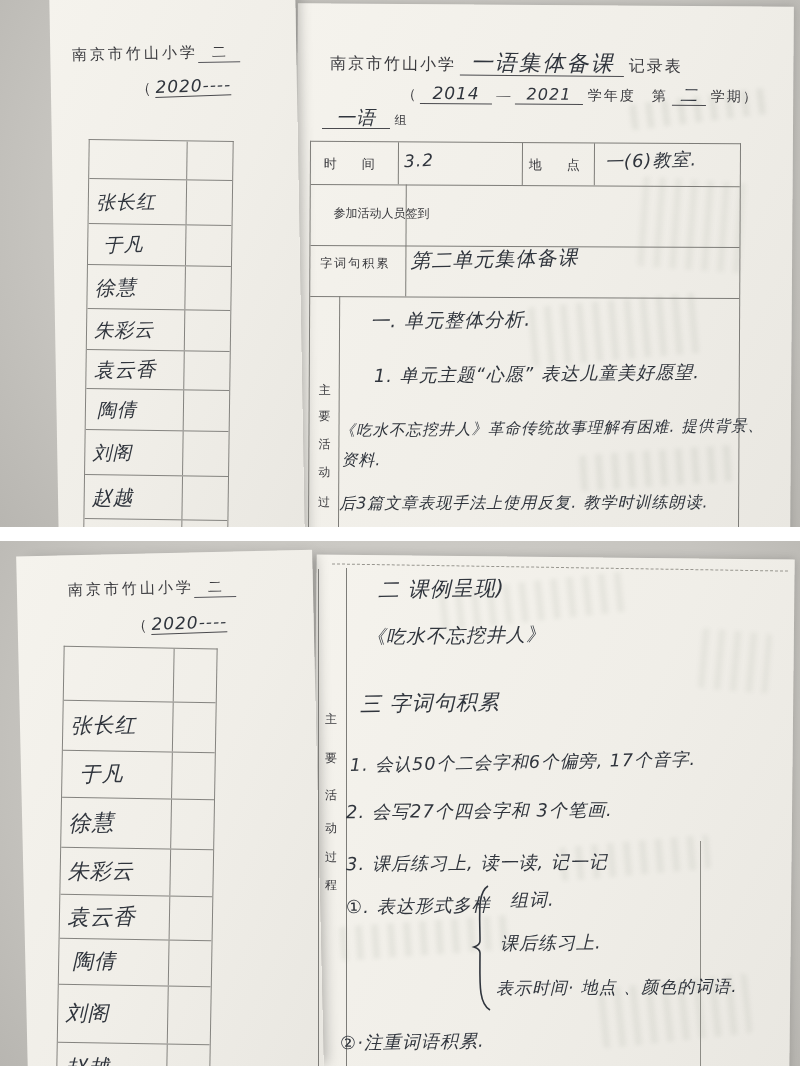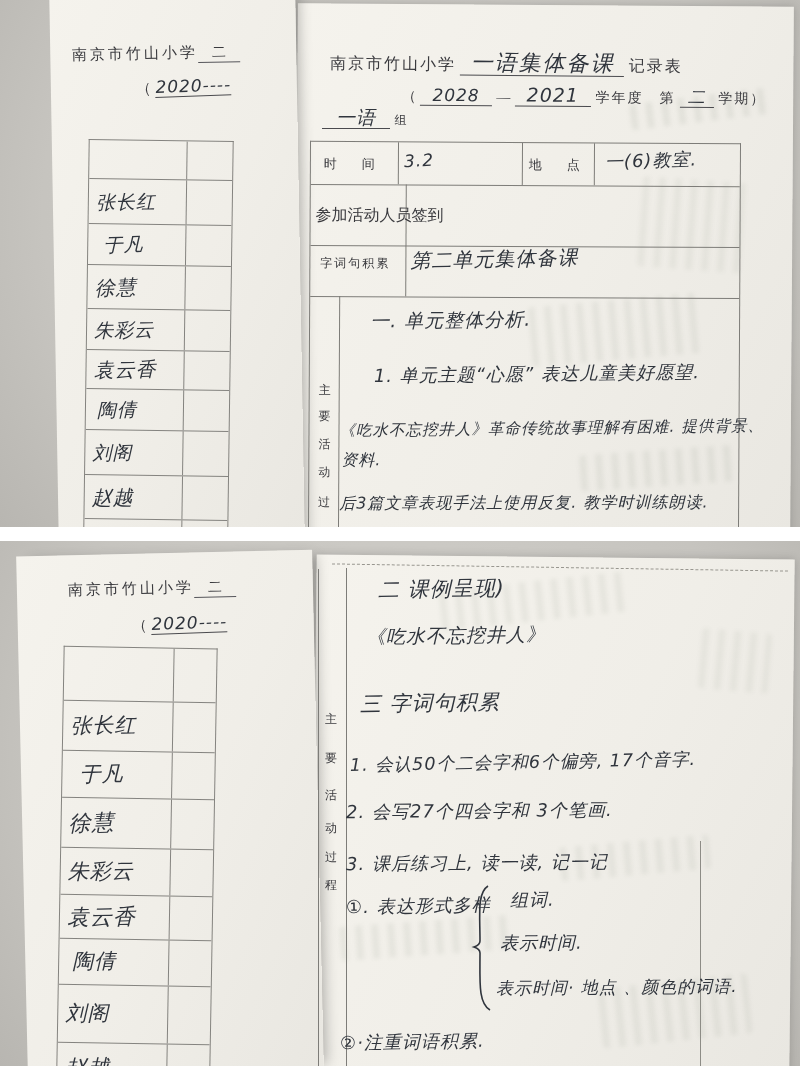--- a/index.html
+++ b/index.html
@@ -109,23 +109,23 @@
         </div>
     </div>
 
     <div class="abs" style="left:330px;top:52px;transform:rotate(.5deg);">
       <span class="print" style="font-size:16px;letter-spacing:2px;">南京市竹山小学</span>
       <span class="hw ul" style="font-size:22px;letter-spacing:2px;padding:0 10px;">一语集体备课</span>
       <span class="print" style="font-size:16px;letter-spacing:2px;">记录表</span>
     </div>
     <div class="abs" style="left:402px;top:86px;transform:rotate(.4deg);">
       <span class="print" style="font-size:14px;">（</span>
-      <span class="hw ul" style="font-size:17px;padding:0 12px;">2028</span>
+      <span class="hw ul" style="font-size:17px;padding:0 12px;">2014</span>
       <span class="print" style="font-size:14px;">—</span>
-      <span class="hw ul" style="font-size:19px;padding:0 12px;">2021</span>
+      <span class="hw ul" style="font-size:16px;padding:0 12px;">2021</span>
       <span class="print" style="font-size:14px;letter-spacing:2px;">学年度　第</span>
       <span class="hw ul" style="font-size:17px;padding:0 8px;">二</span>
       <span class="print" style="font-size:14px;letter-spacing:2px;">学期）</span>
     </div>
     <div class="abs" style="left:322px;top:108px;">
       <span class="hw ul" style="font-size:19px;padding:0 14px;">一语</span>
       <span class="print" style="font-size:12px;">组</span>
     </div>
 
     <div class="ftable" style="left:309px;top:142px;width:429px;height:386px;transform:rotate(.3deg);">
@@ -136,21 +136,21 @@
       <div class="gl-v" style="left:211px;top:0;height:42px;"></div>
       <div class="gl-v" style="left:283px;top:0;height:42px;"></div>
       <div class="gl-v" style="left:95px;top:42px;height:112px;"></div>
       <div class="gl-v" style="left:29px;top:154px;height:232px;"></div>
 
       <div class="abs lbl" style="left:13px;top:13px;font-size:13px;letter-spacing:6px;">时　间</div>
       <div class="abs hw" style="left:93px;top:10px;font-size:17px;transform:rotate(-3deg);">3.2</div>
       <div class="abs lbl" style="left:218px;top:13px;font-size:13px;letter-spacing:6px;">地　点</div>
       <div class="abs hw" style="left:294px;top:8px;font-size:18px;transform:rotate(-2deg);">一(6)教室.</div>
 
-      <div class="abs lbl" style="left:5px;top:63px;font-size:16px;">参加活动人员签到</div>
+      <div class="abs lbl" style="left:23px;top:63px;font-size:12px;">参加活动人员签到</div>
 
       <div class="abs lbl" style="left:10px;top:113px;font-size:12px;letter-spacing:2px;">字词句积累</div>
       <div class="abs hw" style="left:100px;top:106px;font-size:20px;transform:rotate(-1.5deg);">第二单元集体备课</div>
 
       <span class="vchar" style="left:9px;top:240px;">主</span>
       <span class="vchar" style="left:9px;top:266px;">要</span>
       <span class="vchar" style="left:9px;top:294px;">活</span>
       <span class="vchar" style="left:9px;top:322px;">动</span>
       <span class="vchar" style="left:9px;top:352px;">过</span>
 
@@ -253,19 +253,19 @@
     <div class="abs hw" style="left:360px;top:152px;font-size:21px;transform:rotate(-1deg);">三  字词句积累</div>
     <div class="abs hw" style="left:350px;top:213px;font-size:17.5px;transform:rotate(-1deg);">1. 会认50个二会字和6个偏旁, 17个音字.</div>
     <div class="abs hw" style="left:346px;top:261px;font-size:18px;transform:rotate(-.5deg);">2. 会写27个四会字和 3个笔画.</div>
     <div class="abs hw" style="left:346px;top:313px;font-size:18px;transform:rotate(-.5deg);">3. 课后练习上, 读一读, 记一记</div>
     <div class="abs hw" style="left:346px;top:356px;font-size:18px;transform:rotate(-1deg);">①. 表达形式多样</div>
 
     <svg class="abs" style="left:468px;top:342px;" width="26" height="130" viewBox="0 0 26 130">
       <path d="M20 3 C9 10 12 32 12 58 C12 62 6 64 6 64 C6 64 12 66 12 70 C12 98 10 120 22 127" stroke="#30353d" stroke-width="1.6" fill="none"></path>
     </svg>
     <div class="abs hw" style="left:510px;top:350px;font-size:18px;transform:rotate(-1deg);">组词.</div>
-    <div class="abs hw" style="left:500px;top:393px;font-size:18px;transform:rotate(-.5deg);">表示时间.</div>
+    <div class="abs hw" style="left:500px;top:393px;font-size:18px;transform:rotate(-.5deg);">课后练习上.</div>
     <div class="abs hw" style="left:496px;top:438px;font-size:17px;transform:rotate(-.5deg);">表示时间· 地点 、颜色的词语.</div>
 
     <div class="abs hw" style="left:340px;top:492px;font-size:18px;transform:rotate(-1deg);">②·注重词语积累.</div>
   </section>
 
 </div>
 
 </body></html>

